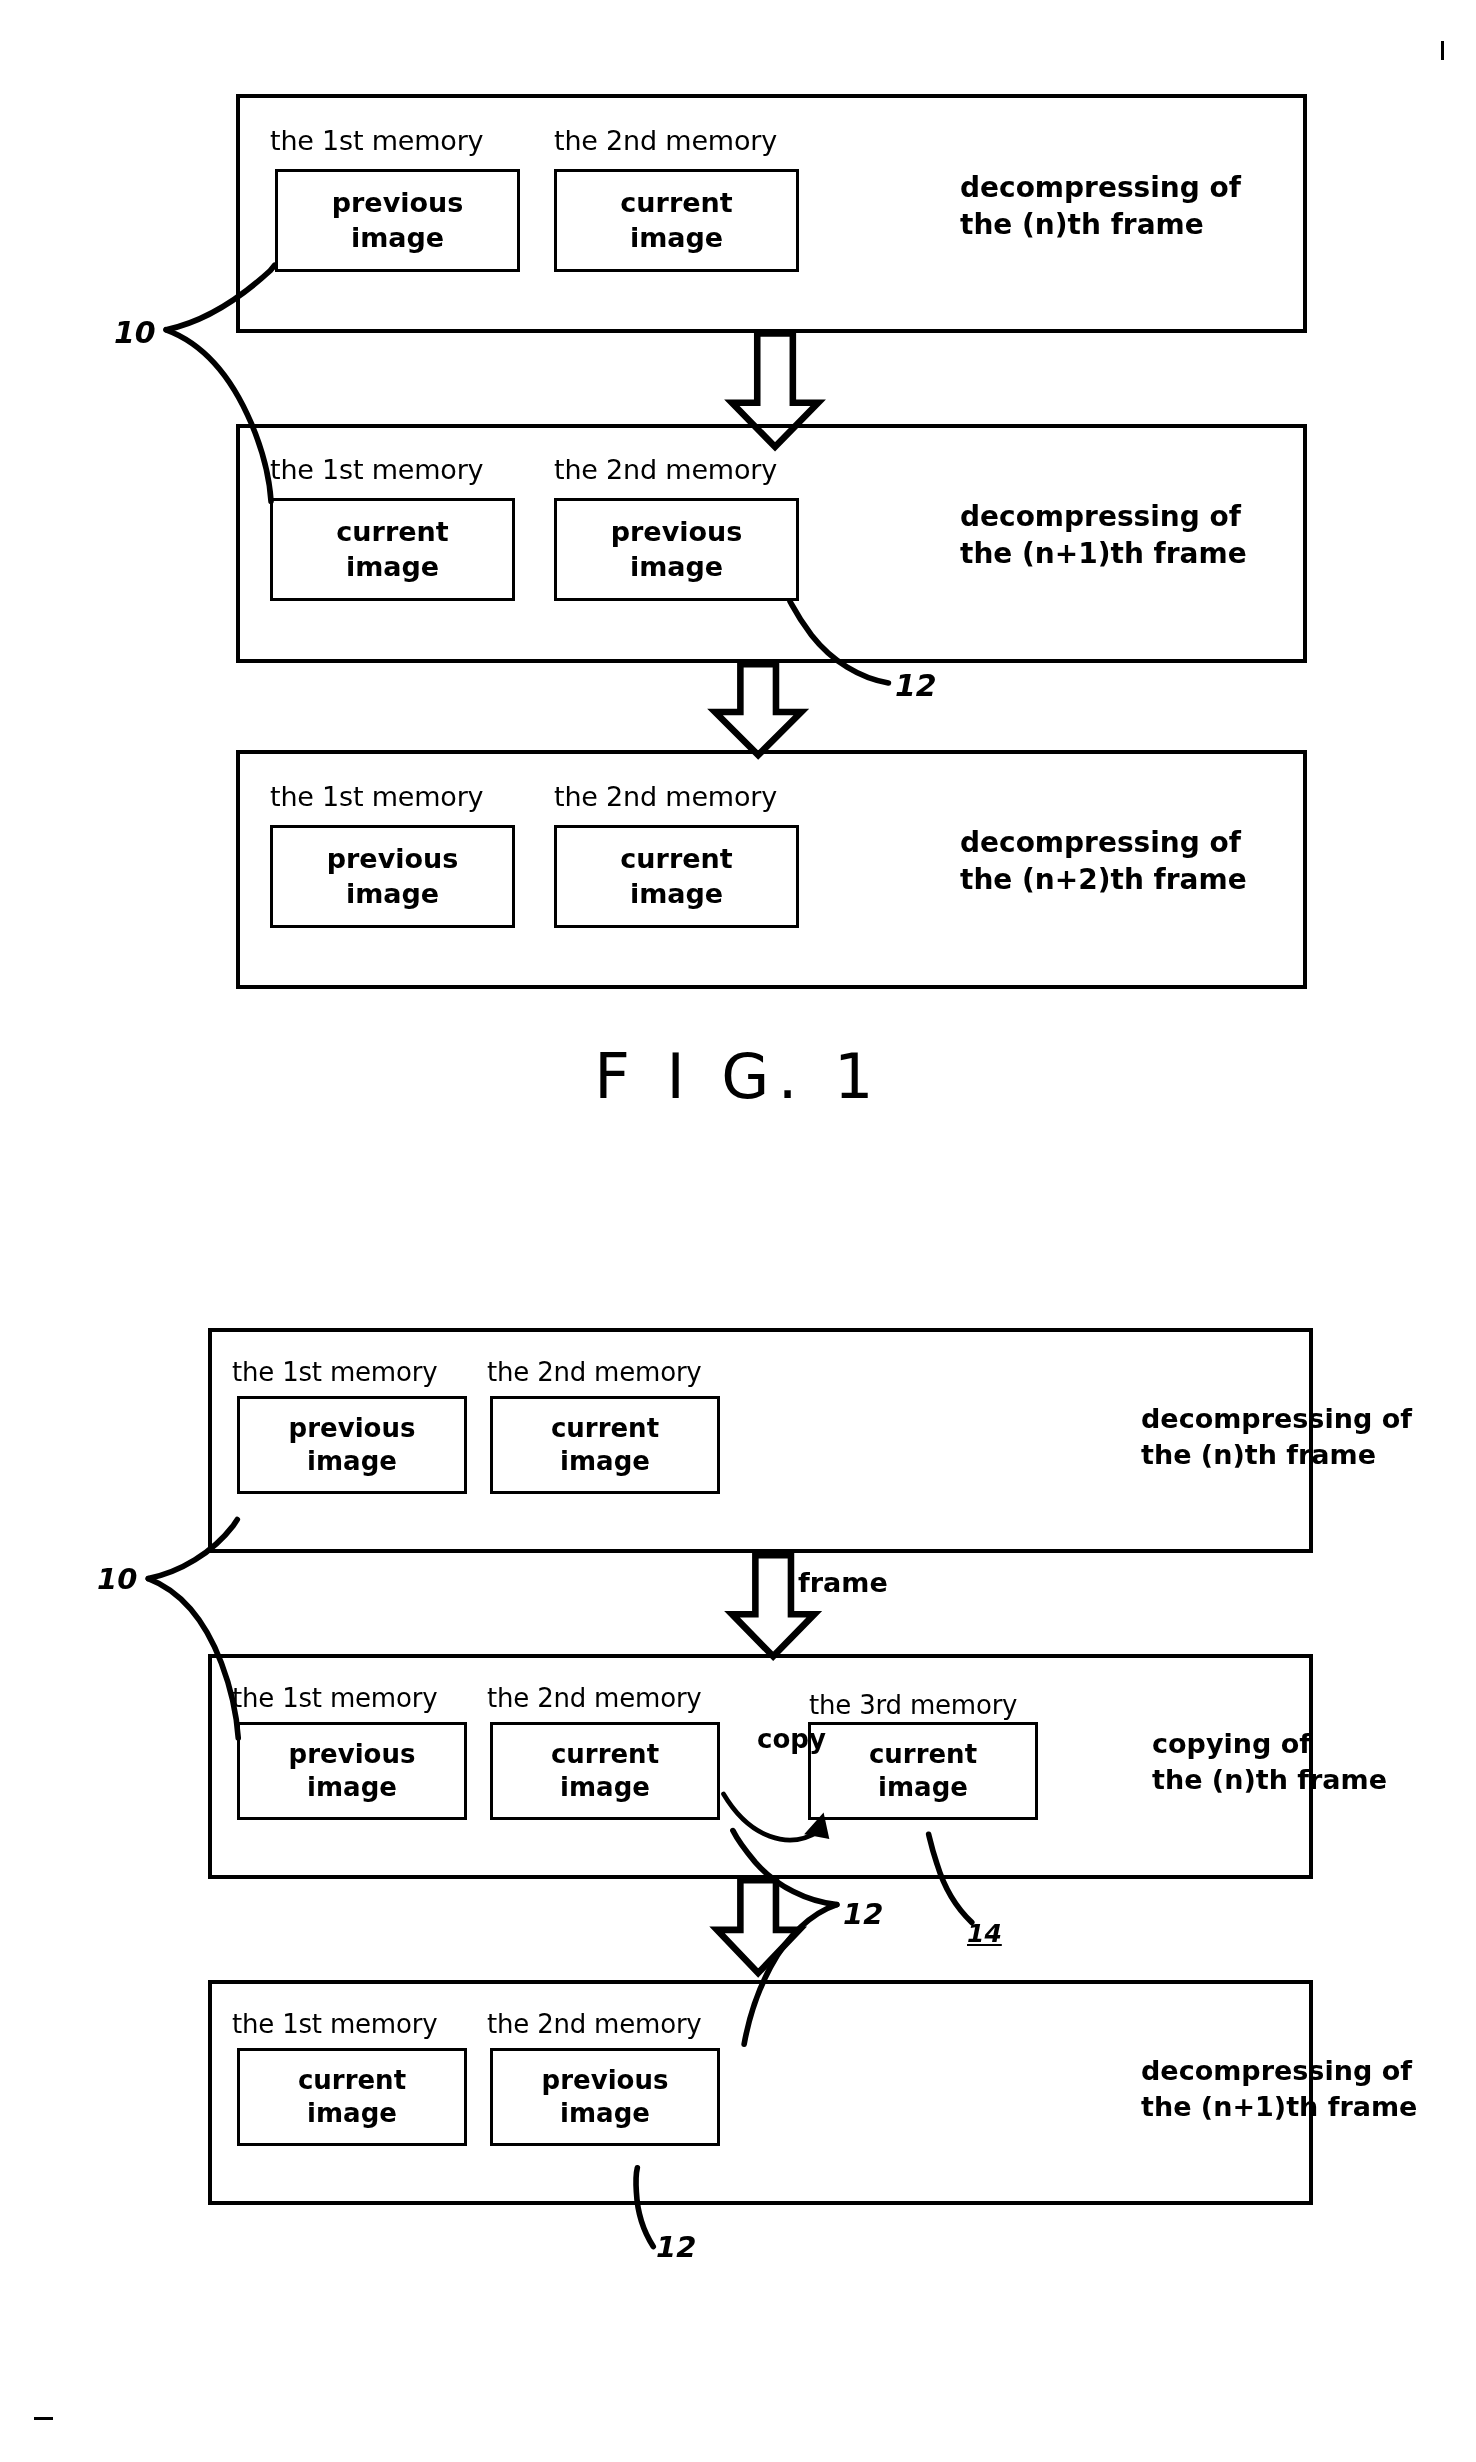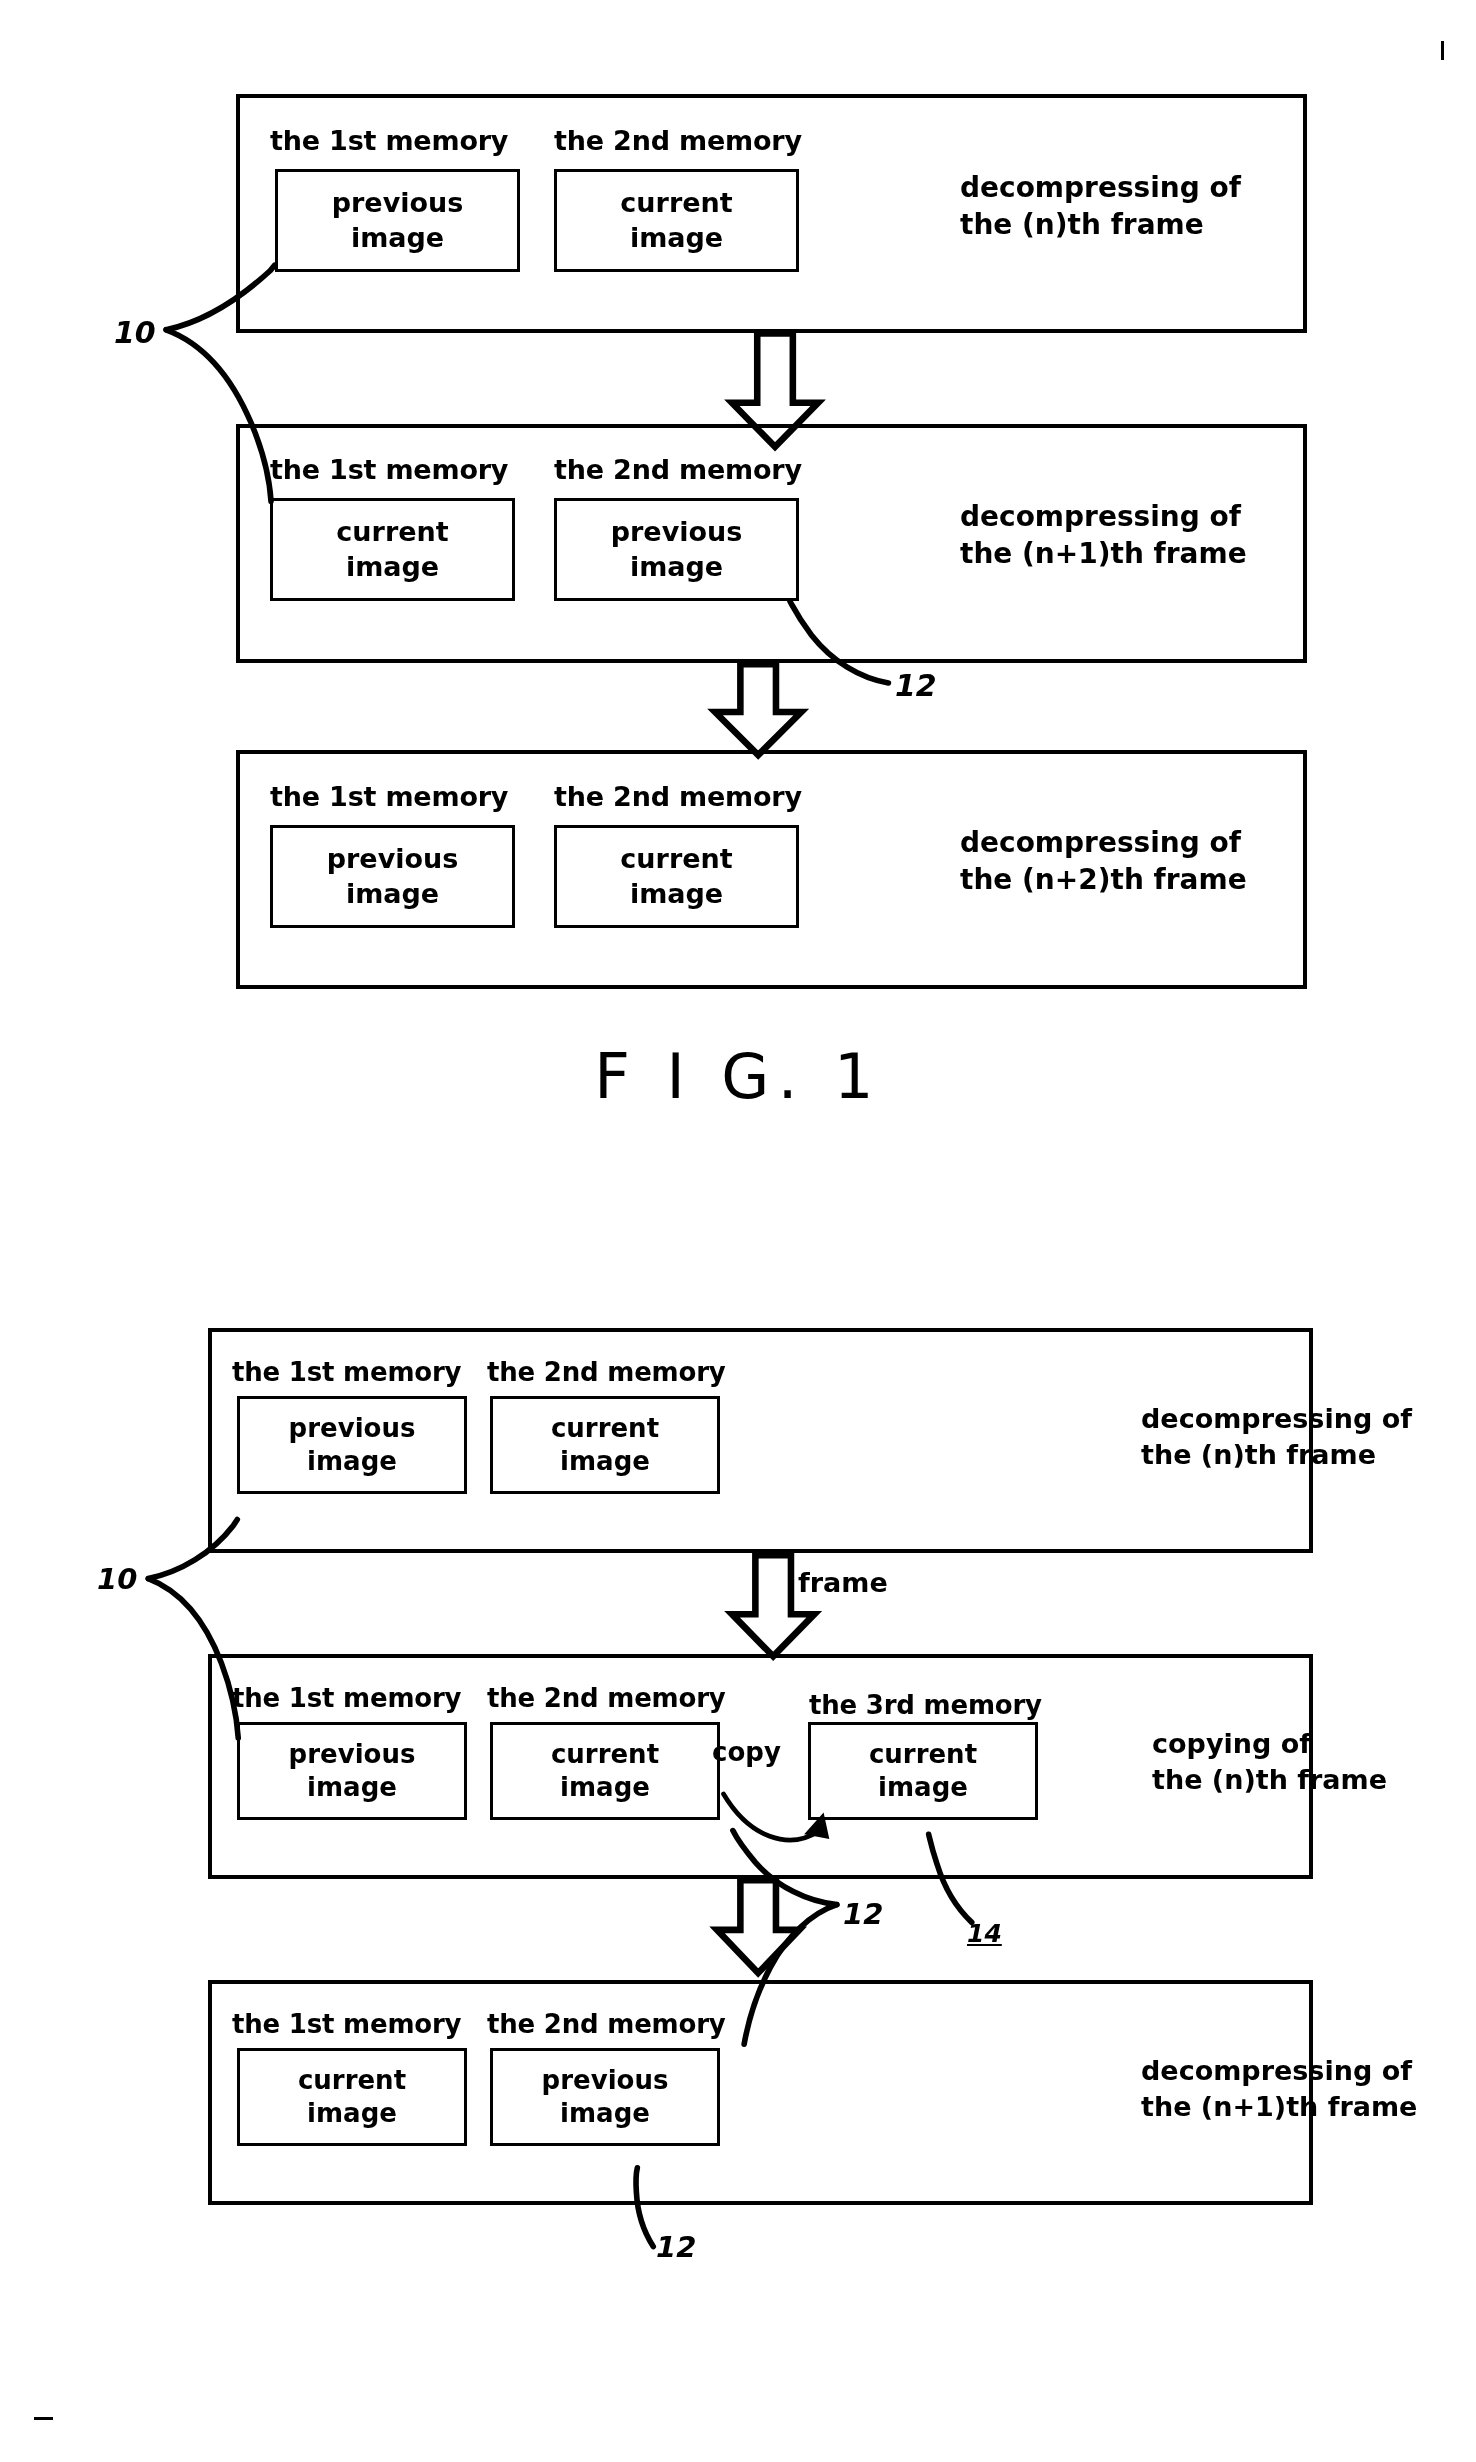--- a/index.html
+++ b/index.html
@@ -42,21 +42,21 @@
     display: flex;
     flex-direction: column;
     align-items: center;
     justify-content: center;
     line-height: 1.28;
   }
 
   .mem-head {
     position: absolute;
     white-space: nowrap;
-    font-weight: bold;
+    font-weight: normal;
     letter-spacing: -0.2px;
   }
 
   .stage-label {
     position: absolute;
     text-align: center;
     font-weight: bold;
     line-height: 1.32;
     white-space: nowrap;
   }
@@ -214,21 +214,21 @@
     <div class="mem-box" style="left:490px; top:429px; width:230px; height:98px;">
       <span class="mem-line" style="font-size:26px;">current</span>
       <span class="mem-line" style="font-size:26px;">image</span>
     </div>
 
     <div class="mem-box" style="left:808px; top:429px; width:230px; height:98px;">
       <span class="mem-line" style="font-size:26px;">current</span>
       <span class="mem-line" style="font-size:26px;">image</span>
     </div>
 
-    <div class="small-label" style="left:712px; top:431px; font-size:26px;margin-top:13px;">copy</div>
+    <div class="small-label" style="left:757px; top:431px; font-size:26px;">copy</div>
 
     <div class="stage-label" style="left:1152px; top:433px; width:0; font-size:27px; transform:translateX(-50%);">
       <div>copying of</div>
       <div>the (n)th frame</div>
     </div>
 
     <div class="stage-box" style="left:208px; top:687px; width:1105px; height:225px;"></div>
 
     <div class="mem-head" style="left:232px; top:716px; font-size:26px;">the 1st memory</div>
     <div class="mem-head" style="left:487px; top:716px; font-size:26px;">the 2nd memory</div>

